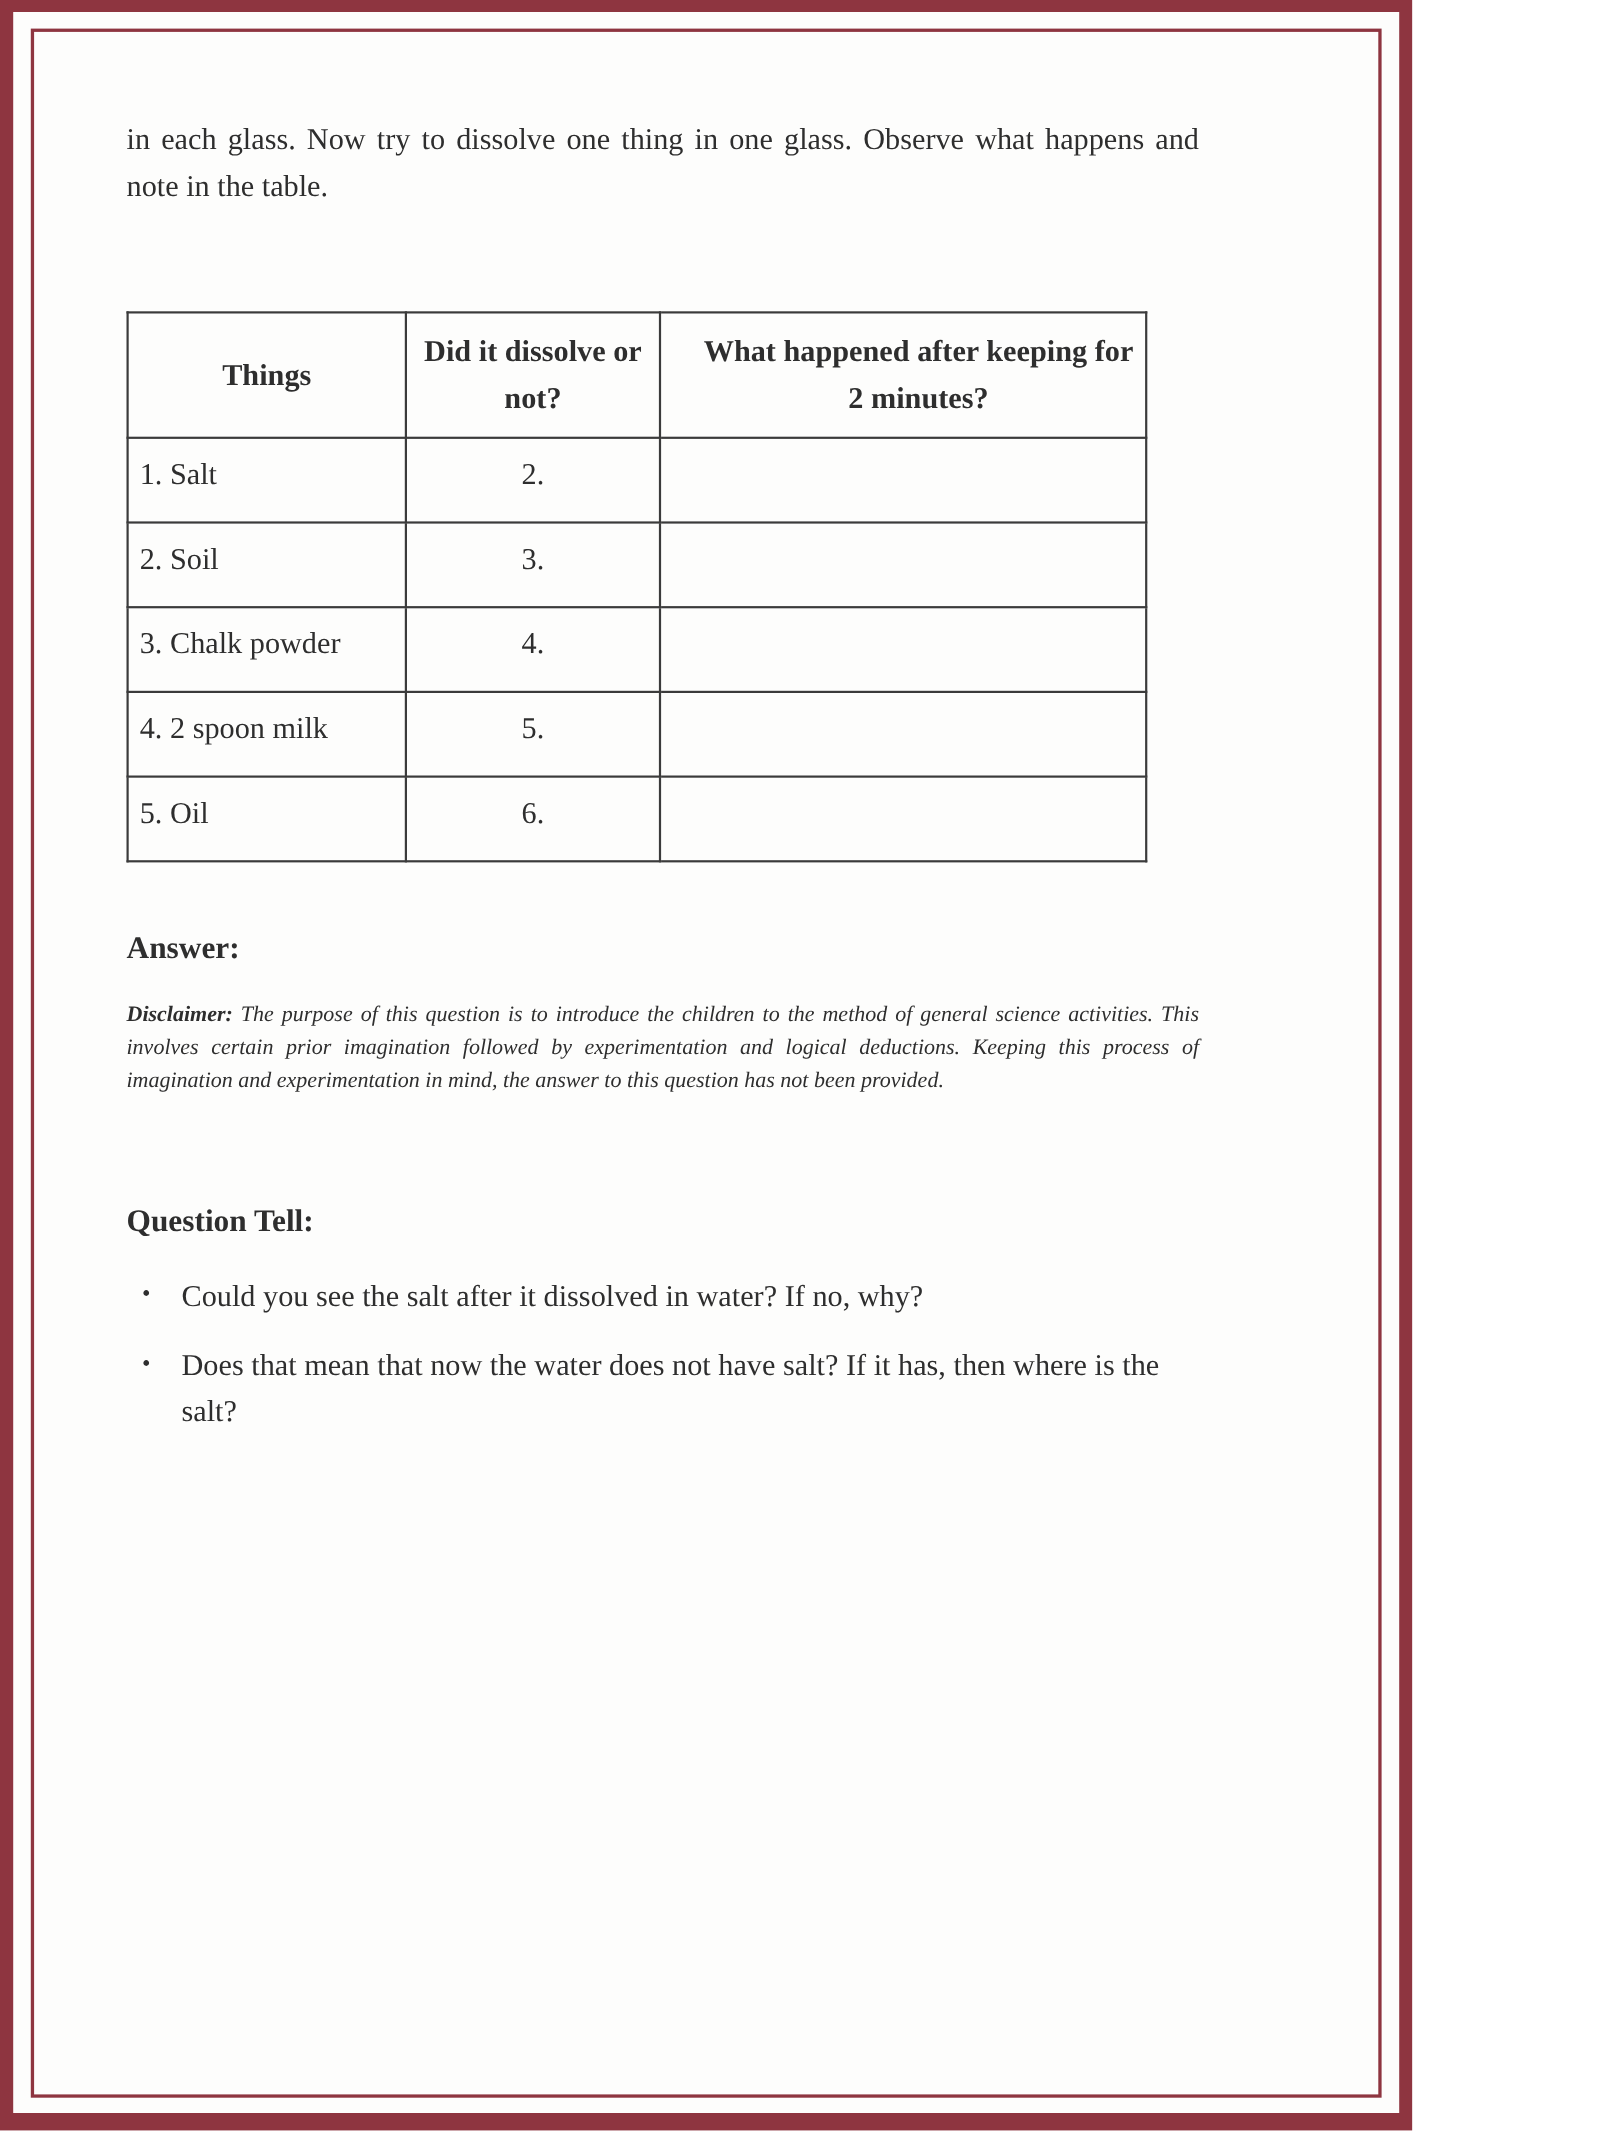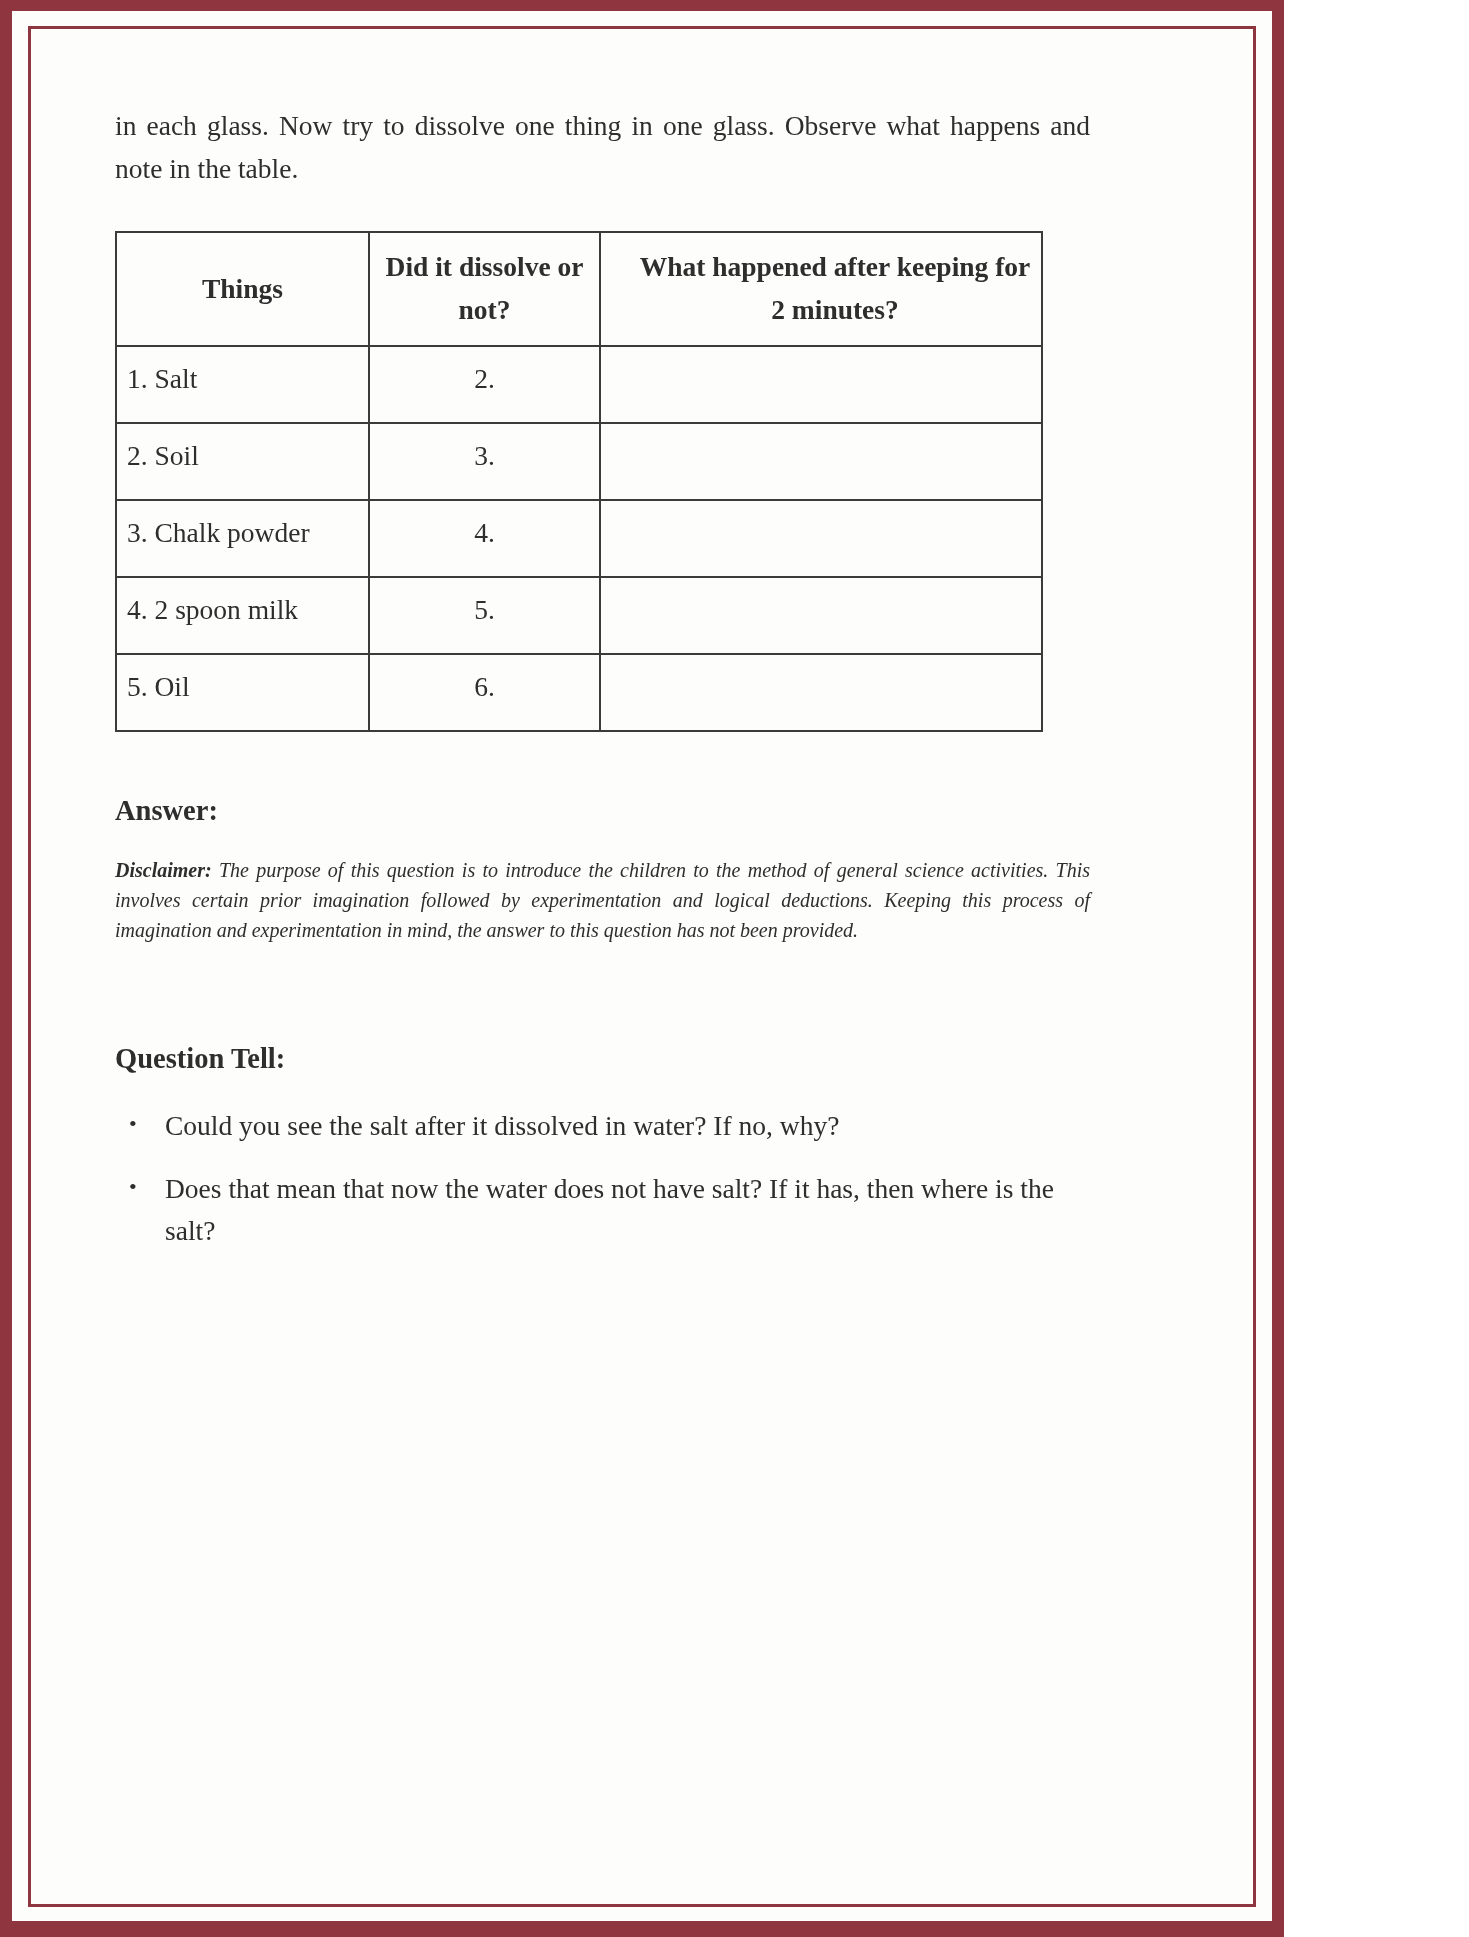--- a/index.html
+++ b/index.html
@@ -42,21 +42,21 @@
     width: 975px;
   }
   .intro {
     margin: 0;
     font-size: 27.5px;
     line-height: 1.58;
     text-align: justify;
   }
   table.obs-table {
     border-collapse: collapse;
-    margin-top: 40px;
+    margin-top: 92px;
     width: 926px;
     table-layout: fixed;
   }
   table.obs-table th,
   table.obs-table td {
     border: 2px solid #3b3b3b;
     font-size: 27.5px;
     box-sizing: border-box;
     padding: 6px 10px;
   }

